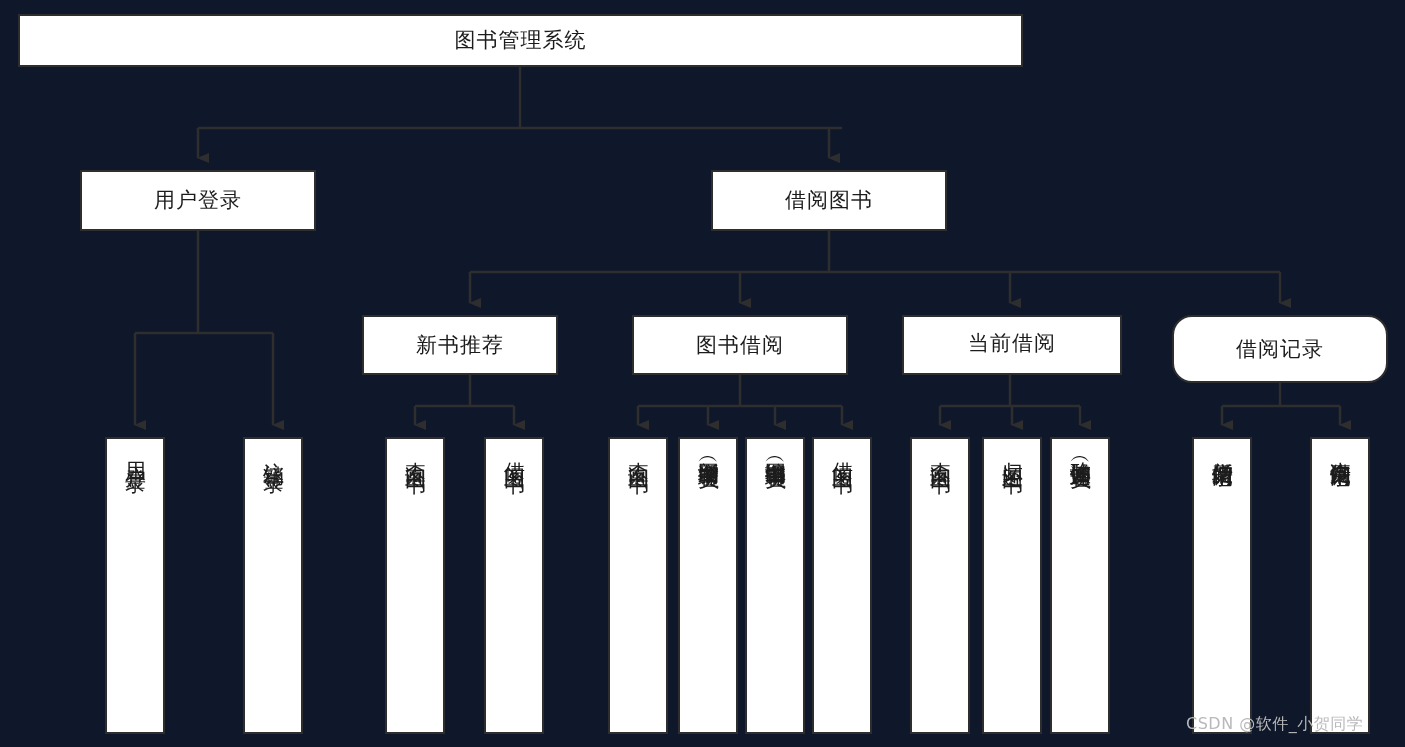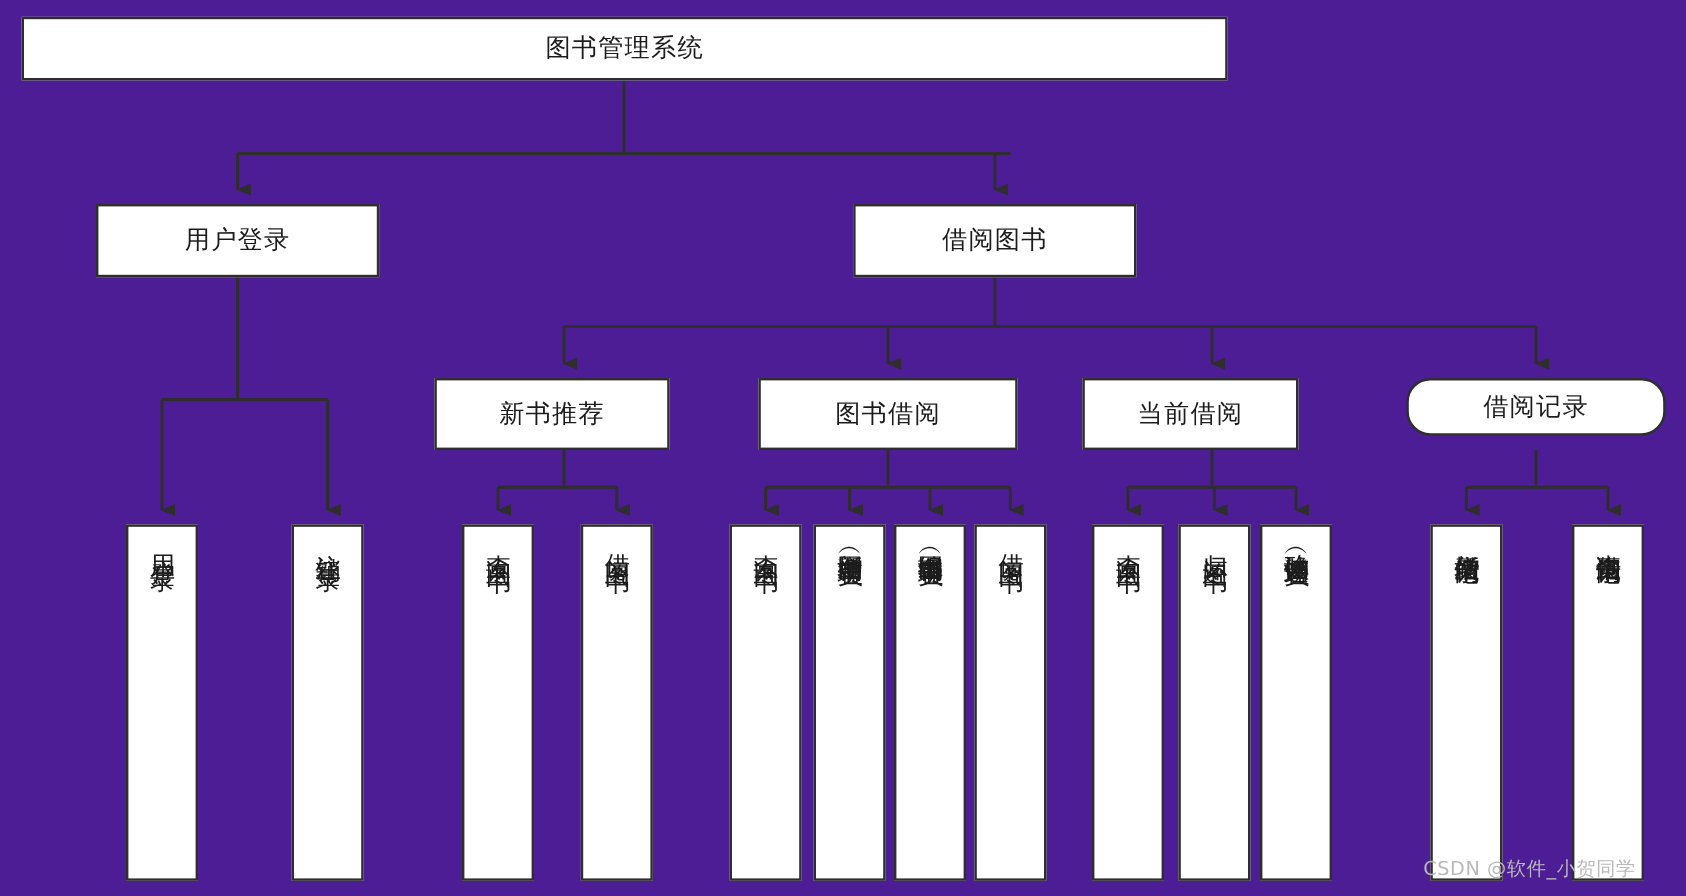--- a/index.html
+++ b/index.html
@@ -7,21 +7,21 @@
     padding: 0;
     background: #ffffff;
   }
   body {
     font-family: "DejaVu Sans", "Liberation Sans", sans-serif;
   }
   #diagram-root {
     position: relative;
     width: 1405px;
     height: 747px;
-    background: #4c1d95;
+    background: #0f172a;
     overflow: hidden;
   }
   #edge-layer {
     position: absolute;
     left: 0;
     top: 0;
     width: 1405px;
     height: 747px;
   }
   .node {
@@ -143,24 +143,24 @@
   <div class="node node-h" style="left:711px; top:170px; width:236px; height:61px;">
     <span class="node-label">借阅图书</span>
   </div>
 
   <div class="node node-h" style="left:362px; top:315px; width:196px; height:60px;">
     <span class="node-label">新书推荐</span>
   </div>
   <div class="node node-h" style="left:632px; top:315px; width:216px; height:60px;">
     <span class="node-label">图书借阅</span>
   </div>
-  <div class="node node-h" style="left:902px; top:315px; width:180px; height:60px;">
+  <div class="node node-h" style="left:902px; top:315px; width:220px; height:60px;font-family:Liberation Mono, monospace;">
     <span class="node-label">当前借阅</span>
   </div>
-  <div class="node node-h" style="left:1172px; top:315px; width:216px; height:48px;border-radius:20px;">
+  <div class="node node-h" style="left:1172px; top:315px; width:216px; height:68px;border-radius:20px;">
     <span class="node-label">借阅记录</span>
   </div>
 
   <div class="node node-v" style="left:105px; top:437px; width:60px; height:297px;">
     <span class="node-label">用户登录</span>
   </div>
   <div class="node node-v" style="left:243px; top:437px; width:60px; height:297px;">
     <span class="node-label">注销登录</span>
   </div>
 

